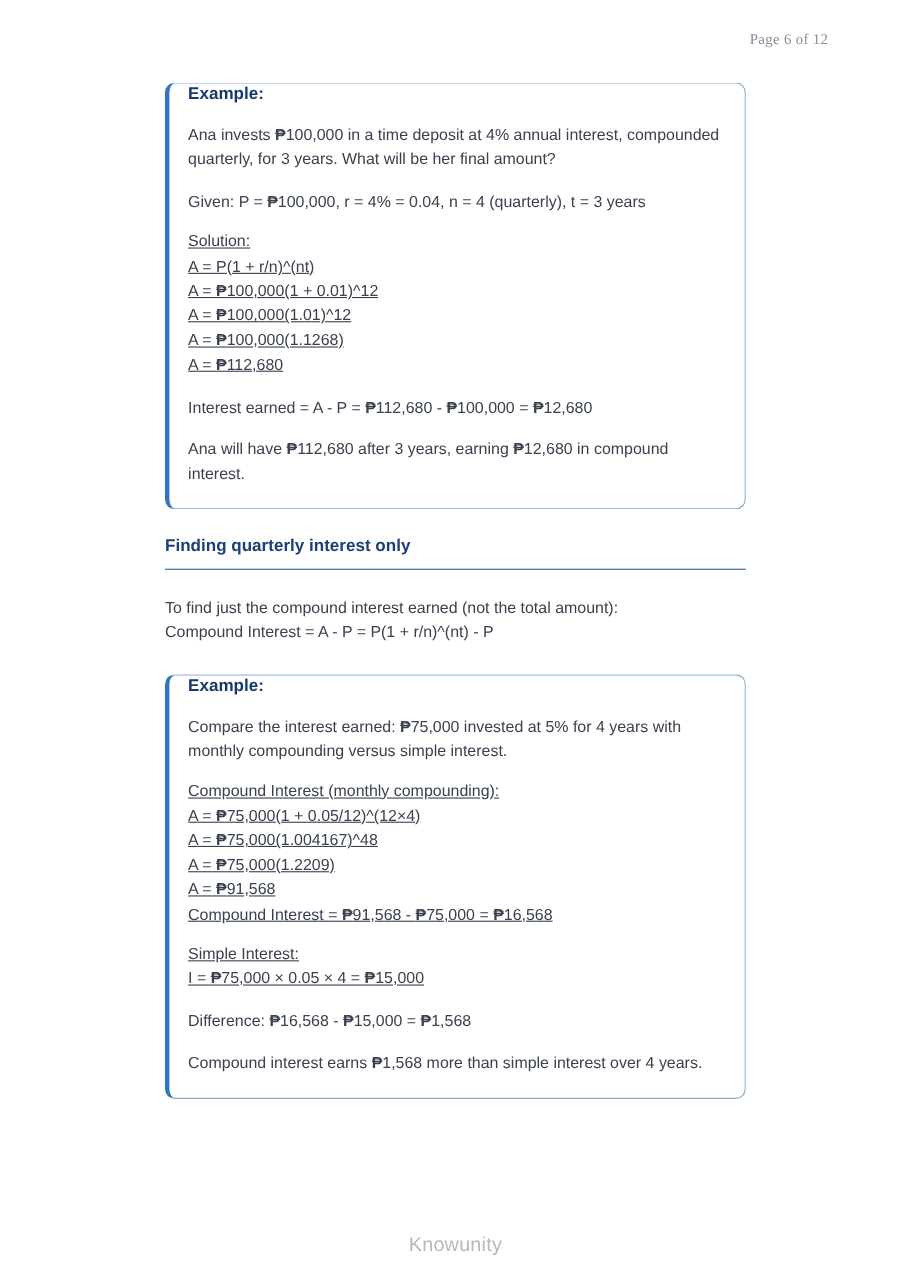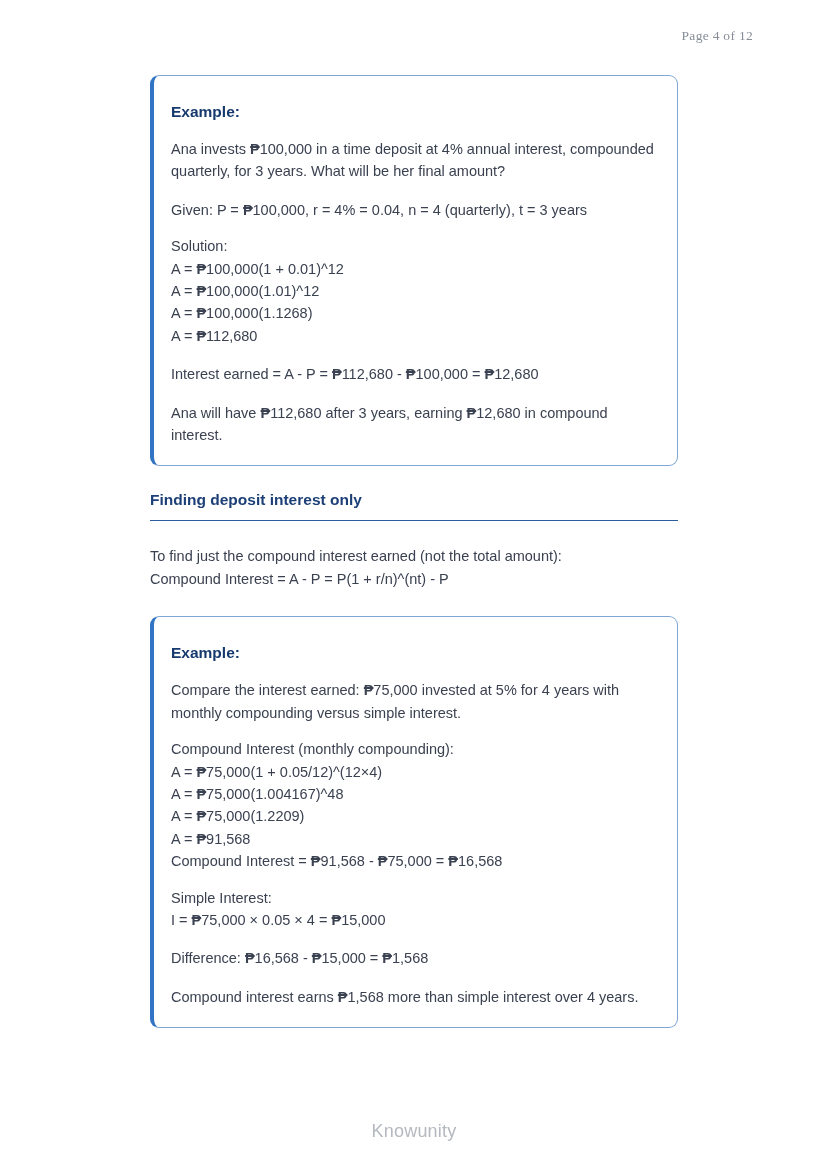--- a/index.html
+++ b/index.html
@@ -15,72 +15,73 @@
   }
   .content{
     position:absolute;left:150px;top:75px;width:528px;
     color:#3a4150;font-size:14.5px;line-height:22.4px;
   }
   .example-box{
     box-sizing:border-box;width:528px;background:#ffffff;
     border:1.6px solid #7fa6d4;
     border-left:4px solid #3174c3;
     border-radius:9px;
-    padding:26px 20px 19px 17px;
+    padding:0 20px 19px 17px;
   }
   .example-label{
     color:#163a6d;font-weight:bold;font-size:15.5px;line-height:20px;
     margin:0 0 15px 0;
   }
   .para{margin:16px 0 14px 0;}
   .para:last-child{margin-bottom:0;}
   .block{margin:0 0 14px 0;}
-  .formula-line,.block-label{white-space:pre-wrap;}
+  .formula-line,.block-label{white-space:pre-wrap;text-decoration:underline;}
   .peso{font-weight:bold;}
   .section-heading{
     color:#1c3f77;font-weight:bold;font-size:15.5px;line-height:20px;
     margin:24px 0 0 0;
   }
   .heading-rule{
     border:none;border-top:1.7px solid #2d5c9e;height:0;
     margin:10px 0 0 0;
   }
   .section-body{margin-top:24px;}
   .section-body .line{white-space:pre-wrap;}
   .box-gap{height:26px;}
   .watermark{
     position:absolute;top:1121px;left:0;width:828px;text-align:center;
     color:#b4b8bf;font-size:18px;font-weight:500;letter-spacing:.2px;
   }
 </style>
 </head>
 <body>
 
-<div class="page-indicator">Page 4 of 12</div>
+<div class="page-indicator">Page 6 of 12</div>
 
 <div class="content">
 
   <div class="example-box">
     <div class="example-label">Example:</div>
     <div class="para">Ana invests <span class="peso">₱</span>100,000 in a time deposit at 4% annual interest, compounded quarterly, for 3 years. What will be her final amount?</div>
     <div class="para">Given: P = <span class="peso">₱</span>100,000, r = 4% = 0.04, n = 4 (quarterly), t = 3 years</div>
     <div class="block">
       <div class="block-label">Solution:</div>
       <div>
+          <div class="formula-line">A = P(1 + r/n)^(nt)</div>
           <div class="formula-line">A = <span class="peso">₱</span>100,000(1 + 0.01)^12</div>
           <div class="formula-line">A = <span class="peso">₱</span>100,000(1.01)^12</div>
           <div class="formula-line">A = <span class="peso">₱</span>100,000(1.1268)</div>
           <div class="formula-line">A = <span class="peso">₱</span>112,680</div>
         </div>
     </div>
     <div class="para">Interest earned = A - P = <span class="peso">₱</span>112,680 - <span class="peso">₱</span>100,000 = <span class="peso">₱</span>12,680</div>
     <div class="para">Ana will have <span class="peso">₱</span>112,680 after 3 years, earning <span class="peso">₱</span>12,680 in compound interest.</div>
   </div>
 
-  <div class="section-heading">Finding deposit interest only</div>
+  <div class="section-heading">Finding quarterly interest only</div>
   <hr class="heading-rule">
 
   <div class="section-body">
     <div class="line">To find just the compound interest earned (not the total amount):</div>
     <div class="line">Compound Interest = A - P = P(1 + r/n)^(nt) - P</div>
   </div>
 
   <div class="box-gap"></div>
 
   <div class="example-box">

